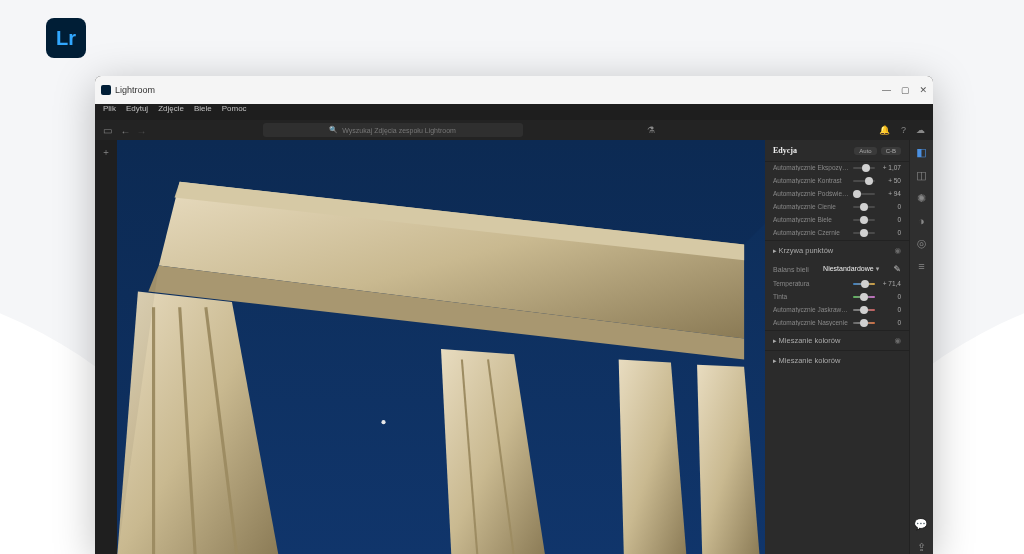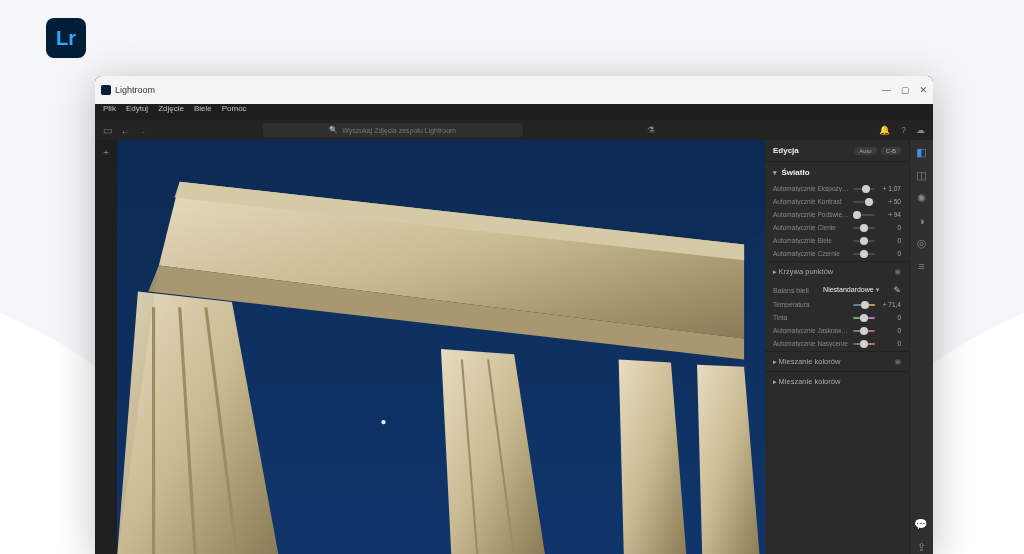--- a/index.html
+++ b/index.html
@@ -382,32 +382,28 @@
           <svg viewBox="0 0 40 28">
               <rect width="40" height="28" fill="#b8c0c4"></rect>
               <polygon points="10,22 20,6 30,22" fill="#5a6a5a"></polygon>
             </svg>
         </div>
       </div>
     </div>
 
     <div class="edit-panel">
       <div class="edit-header">
-        <span style="font-weight:600;color:#eee;">Edycja</span>
+        <span style="font-weight:600;color:#eee;font-family:Liberation Serif, serif;">Edycja</span>
         <div class="btns">
           <span class="btn">Auto</span>
           <span class="btn">C-B</span>
         </div>
       </div>
 
 
-      <div class="section-head">
-        <span class="chev">▾</span>
-        <span>Światło</span>
-      </div>
       <div class="slider-row">
         <span class="lbl">Automatycznie Ekspozycja</span>
         <div class="track">
             <div class="knob" style="left:60%"></div>
           </div>
         <span class="val">+ 1,07</span>
       </div>
       <div class="slider-row">
         <span class="lbl">Automatycznie Kontrast</span>
         <div class="track">

